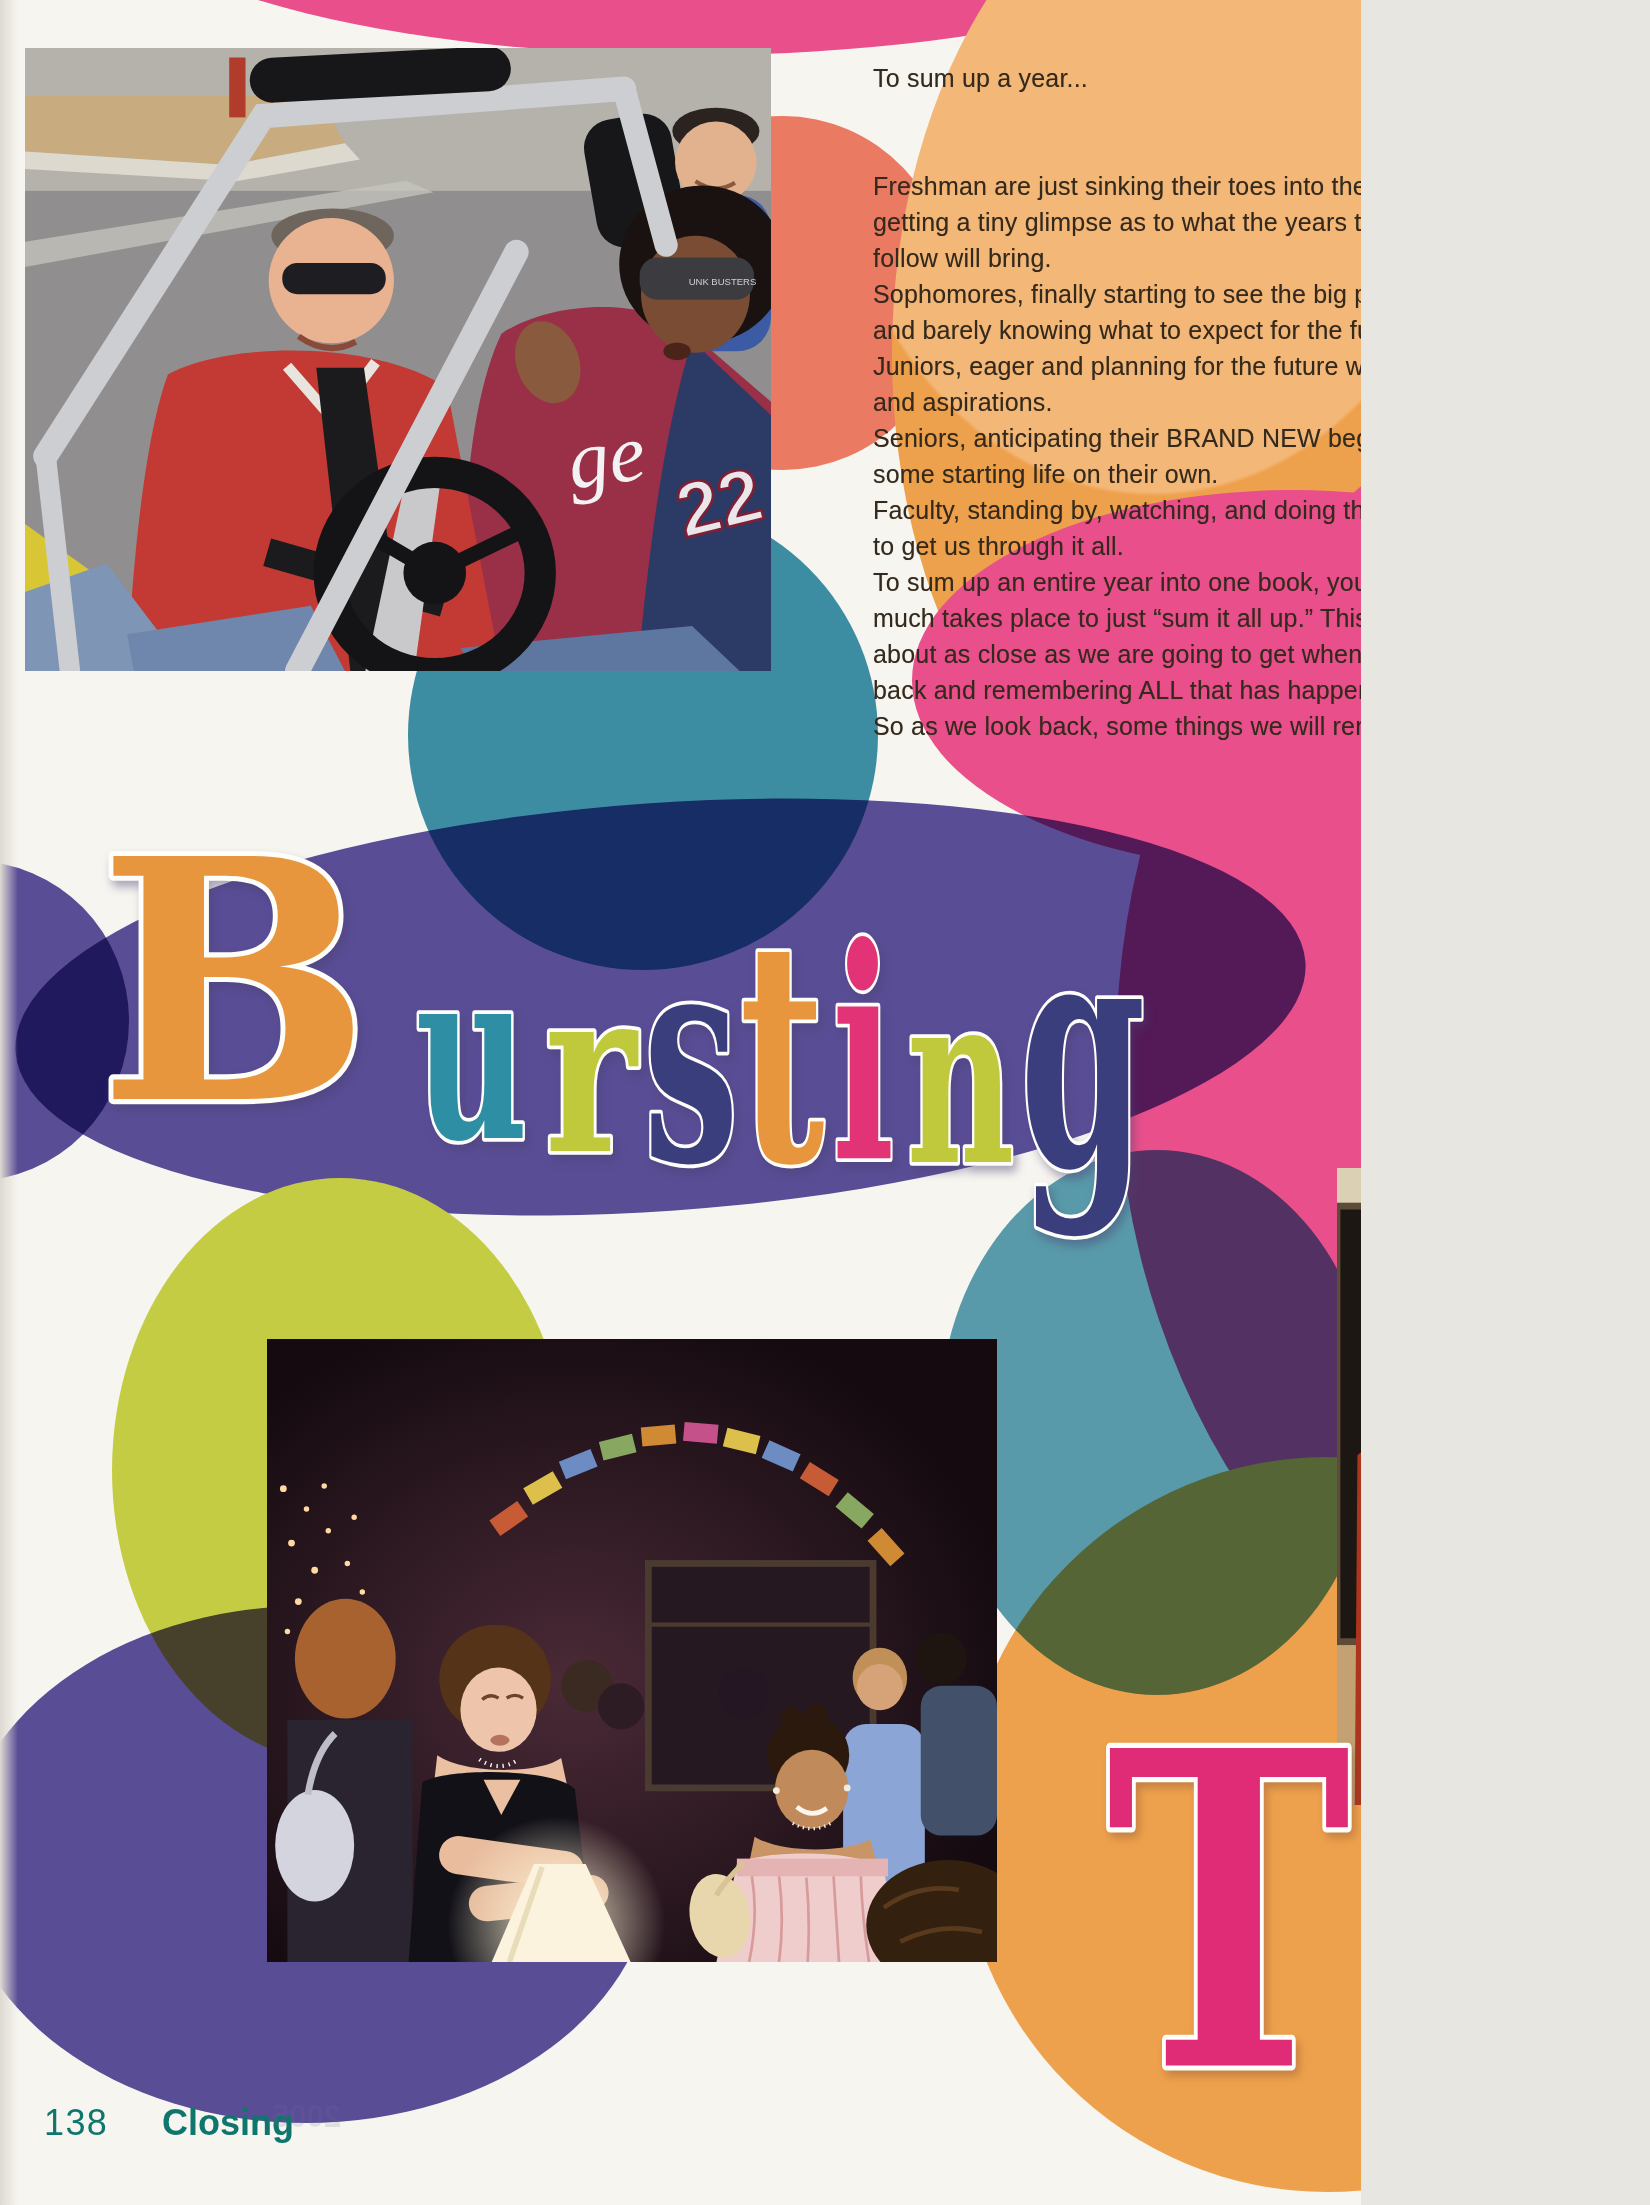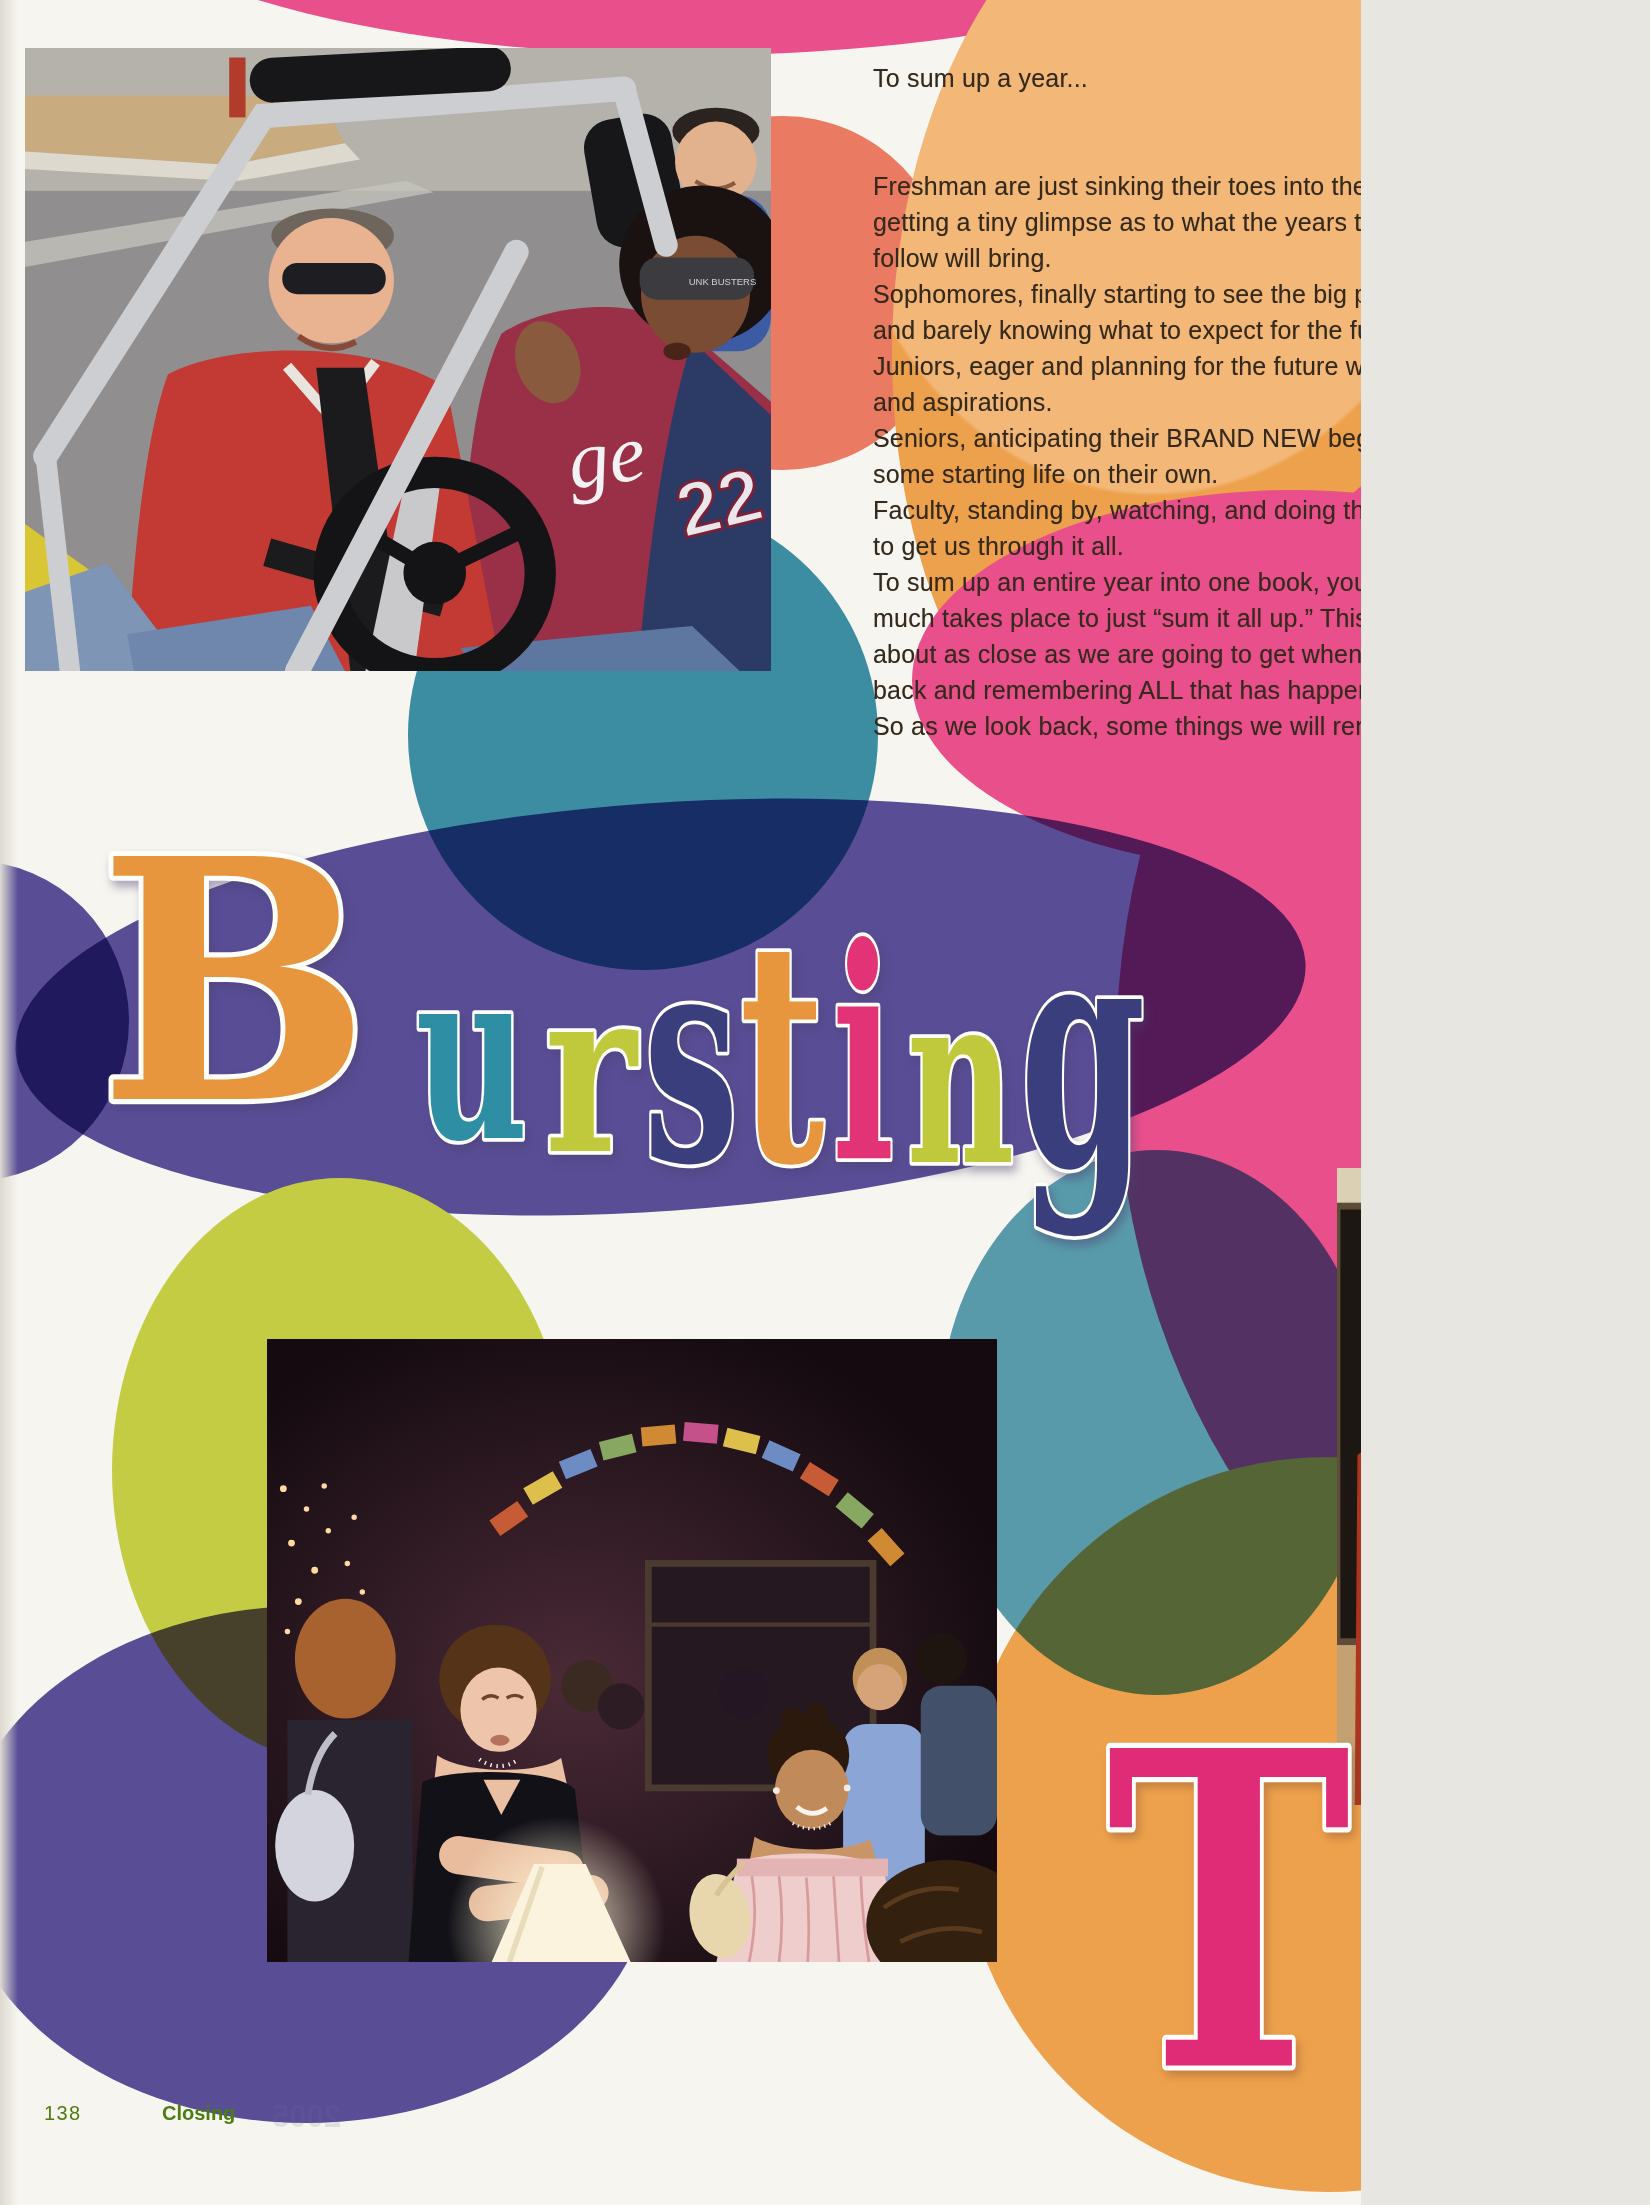--- a/index.html
+++ b/index.html
@@ -36,21 +36,21 @@
                    paint-order:stroke fill;stroke:#fdfdfa;stroke-linejoin:round;}
   .g-burst{filter:drop-shadow(5px 9px 7px rgba(75,65,110,.45));}
   .g-thru {filter:drop-shadow(5px 8px 6px rgba(120,70,50,.35));}
   .ltr-xl{stroke-width:15px;}
   .ltr   {stroke-width:11px;}
   
   #intro-text{position:absolute;left:873px;top:60px;width:790px;z-index:15;
               font-size:25px;line-height:36px;color:#33291c;letter-spacing:0.2px;
               white-space:pre-line;text-shadow:0 0 0.7px rgba(55,42,20,.35);}
   
-  .footer-text{position:absolute;z-index:6;color:#4d7c0f;font-size:20px;}
+  .footer-text{position:absolute;z-index:6;color:#0f766e;font-size:36px;}
   #page-number{left:44px;top:2102px;font-weight:400;letter-spacing:1.4px;}
   #section-label{left:162px;top:2102px;font-weight:700;}
   #ghost-number{left:272px;top:2099px;font-weight:700;font-size:31px;
                 color:rgba(110,105,150,.17);transform:scaleX(-1);}
   
   #scan-edge{position:absolute;left:0;top:0;width:17.7px;height:2205px;z-index:30;
              background:linear-gradient(90deg,#dedad2,rgba(222,218,210,0));}
 </style>
 </head>
 <body>

